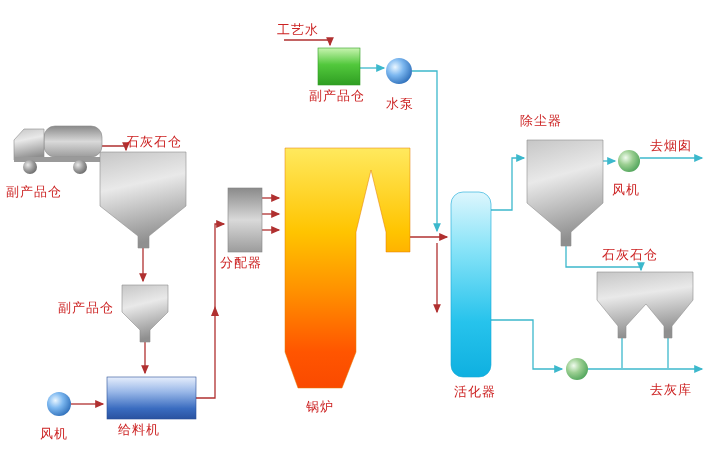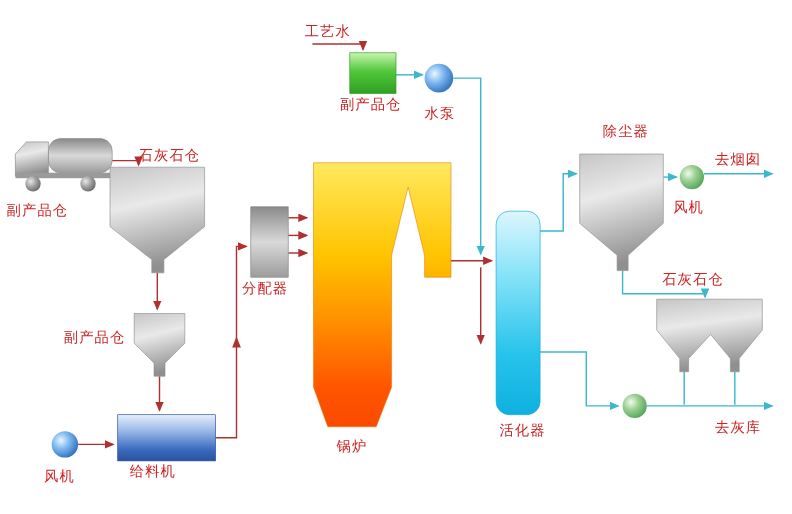--- a/index.html
+++ b/index.html
@@ -144,19 +144,19 @@
   <div class="lbl" style="left:309px;top:88px">副产品仓</div>
   <div class="lbl" style="left:386px;top:96px">水泵</div>
   <div class="lbl" style="left:6px;top:184px">副产品仓</div>
   <div class="lbl" style="left:126px;top:134px">石灰石仓</div>
   <div class="lbl" style="left:58px;top:300px">副产品仓</div>
   <div class="lbl" style="left:40px;top:426px">风机</div>
   <div class="lbl" style="left:118px;top:422px">给料机</div>
   <div class="lbl" style="left:220px;top:255px">分配器</div>
   <div class="lbl" style="left:306px;top:399px">锅炉</div>
   <div class="lbl" style="left:454px;top:384px">活化器</div>
-  <div class="lbl" style="left:548px;top:113px">除尘器</div>
+  <div class="lbl" style="left:520px;top:113px">除尘器</div>
   <div class="lbl" style="left:612px;top:182px">风机</div>
   <div class="lbl" style="left:650px;top:138px">去烟囱</div>
   <div class="lbl" style="left:602px;top:247px">石灰石仓</div>
   <div class="lbl" style="left:650px;top:382px">去灰库</div>
 
 </div>
 
 </body></html>

